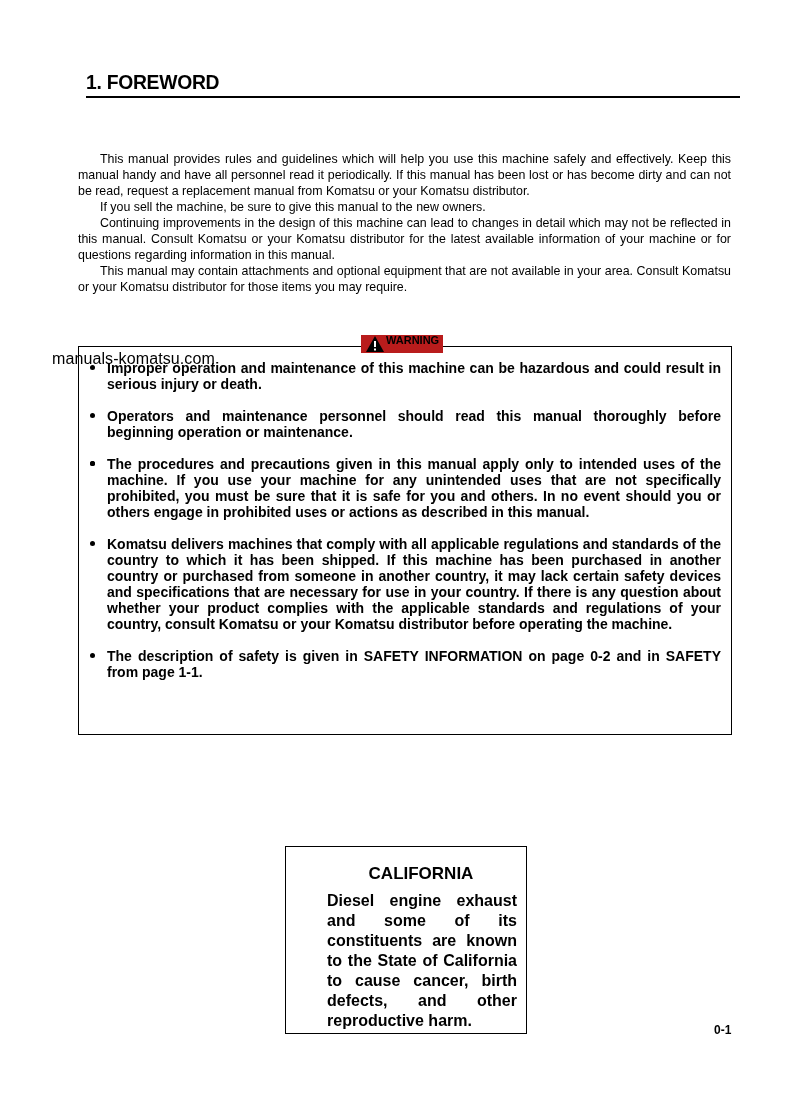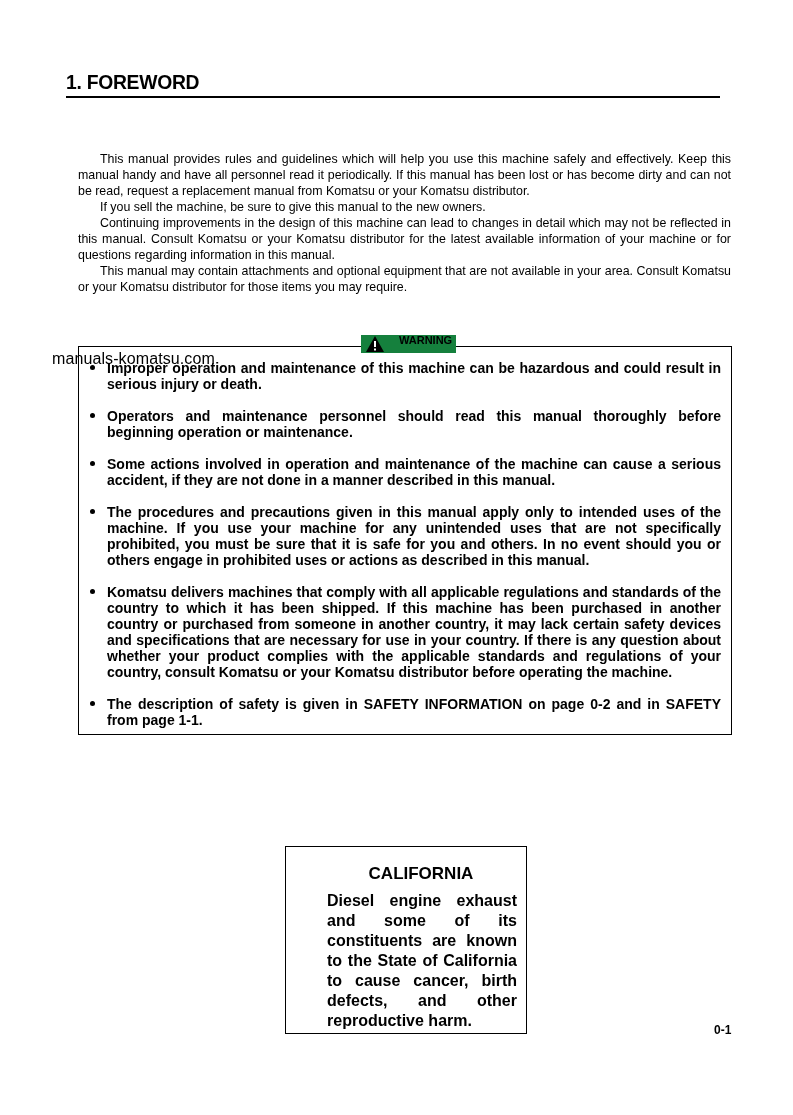--- a/index.html
+++ b/index.html
@@ -1,22 +1,22 @@
 <!DOCTYPE html>
 <html><head>
 <meta charset="utf-8">
 <style>
   html, body { margin: 0; padding: 0; background: #ffffff; }
   body { width: 793px; height: 1115px; position: relative; overflow: hidden; color: #000; font-family: "Liberation Sans", sans-serif; }
-  .page-title { position: absolute; left: 66px; top: 70px; width: 654px; height: 26px; border-bottom: 2px solid #000; }
+  .page-title { position: absolute; left: 86px; top: 70px; width: 654px; height: 26px; border-bottom: 2px solid #000; }
   .page-title span { font-family: "Liberation Sans", sans-serif; font-weight: bold; font-size: 21px; letter-spacing: -0.3px; line-height: 24px; transform: scaleX(0.92); transform-origin: left; display: inline-block; }
   .intro { position: absolute; left: 78px; top: 151px; width: 653px; font-size: 12.4px; line-height: 16px; text-align: justify; }
   .intro p { margin: 0; text-indent: 22px; text-align: justify; }
   .warning-box { position: absolute; left: 78px; top: 346px; width: 654px; height: 389px; border: 1.5px solid #000; box-sizing: border-box; }
-  .warning-header { position: absolute; left: 282px; top: -12px; background: #15803d; padding: 0 4px; display: flex; align-items: center; gap: 14px; }
+  .warning-header { position: absolute; left: 282px; top: -12px; background: #b91c1c; padding: 0 4px; display: flex; align-items: center; gap: 1px; }
   .warning-header .tri { width: 20px; height: 18px; }
   .warning-header .label { font-weight: bold; font-size: 11px; position: relative; top: -4px; }
   .watermark { position: absolute; left: 52px; top: 348px; font-size: 16px; color: #000; font-family: "Liberation Sans", sans-serif; letter-spacing: 0.1px; line-height: 22px; }
   .warning-list { position: absolute; left: 10px; top: 13px; width: 632px; margin: 0; padding: 0; list-style: none; }
   .warning-list li { position: relative; padding-left: 18px; font-weight: bold; font-size: 14px; line-height: 16px; text-align: justify; margin-bottom: 16px; }
   .warning-list li .bullet { position: absolute; left: 1px; top: 5px; width: 5px; height: 5px; border-radius: 50%; background: #000; }
   .prop-box { position: absolute; left: 285px; top: 846px; width: 242px; height: 188px; border: 1.5px solid #000; box-sizing: border-box; padding-left: 30px; }
   .prop-title { text-align: center; font-weight: bold; font-size: 17px; margin-top: 17px; line-height: 20px; }
   .prop-subtitle { text-align: center; font-weight: bold; font-size: 17px; margin-top: 10px; line-height: 20px; }
   .prop-body { margin: 7px 9px 0 11px; font-weight: bold; font-size: 16px; line-height: 20px; text-align: justify; }
@@ -41,21 +41,21 @@
     <svg class="tri" viewBox="0 0 20 18">
       <polygon points="10,1 19,17 1,17" fill="#000"></polygon>
       <rect x="9" y="6" width="2" height="6" fill="#fff"></rect>
       <rect x="9" y="13.5" width="2" height="2" fill="#fff"></rect>
     </svg>
     <span class="label">WARNING</span>
   </div>
   <ul class="warning-list">
     <li><span class="bullet"></span><span>Improper operation and maintenance of this machine can be hazardous and could result in serious injury or death.</span></li>
     <li><span class="bullet"></span><span>Operators and maintenance personnel should read this manual thoroughly before beginning operation or maintenance.</span></li>
-    <li><span class="bullet"></span><span>Some actions involved in operation and maintenance of the machine can cause a serious accident, if they are not done in a manner described in this manual.</span></li>
+    <li><span class="bullet"></span></li>
     <li><span class="bullet"></span><span>The procedures and precautions given in this manual apply only to intended uses of the machine. If you use your machine for any unintended uses that are not specifically prohibited, you must be sure that it is safe for you and others. In no event should you or others engage in prohibited uses or actions as described in this manual.</span></li>
     <li><span class="bullet"></span><span>Komatsu delivers machines that comply with all applicable regulations and standards of the country to which it has been shipped. If this machine has been purchased in another country or purchased from someone in another country, it may lack certain safety devices and specifications that are necessary for use in your country. If there is any question about whether your product complies with the applicable standards and regulations of your country, consult Komatsu or your Komatsu distributor before operating the machine.</span></li>
     <li><span class="bullet"></span><span>The description of safety is given in SAFETY INFORMATION on page 0-2 and in SAFETY from page 1-1.</span></li>
   </ul>
 </div>
 
 <div class="watermark">manuals-komatsu.com</div>
 
 <div class="prop-box">
   <div class="prop-title">CALIFORNIA</div>

